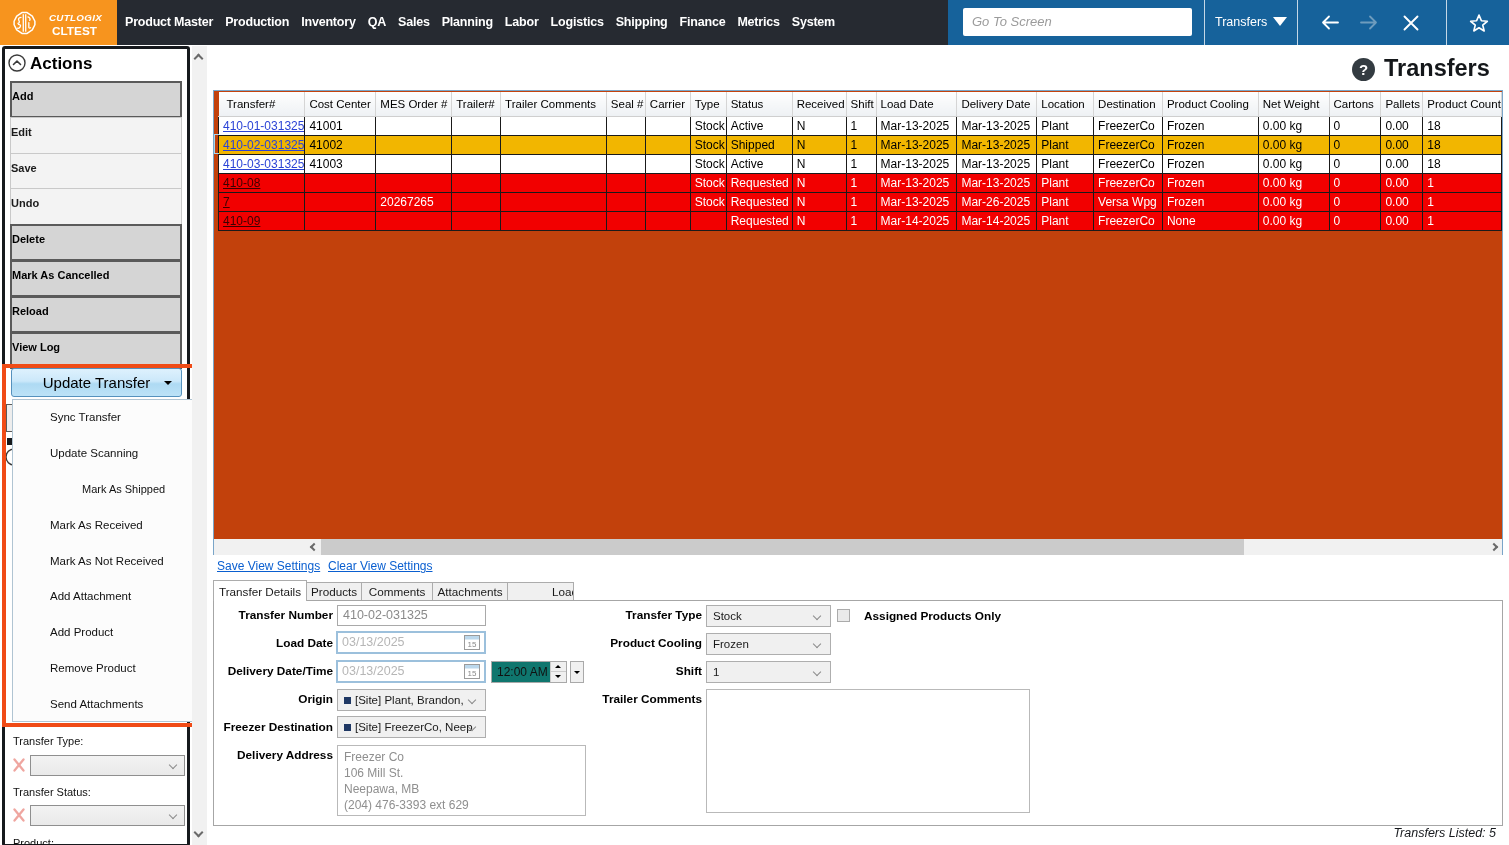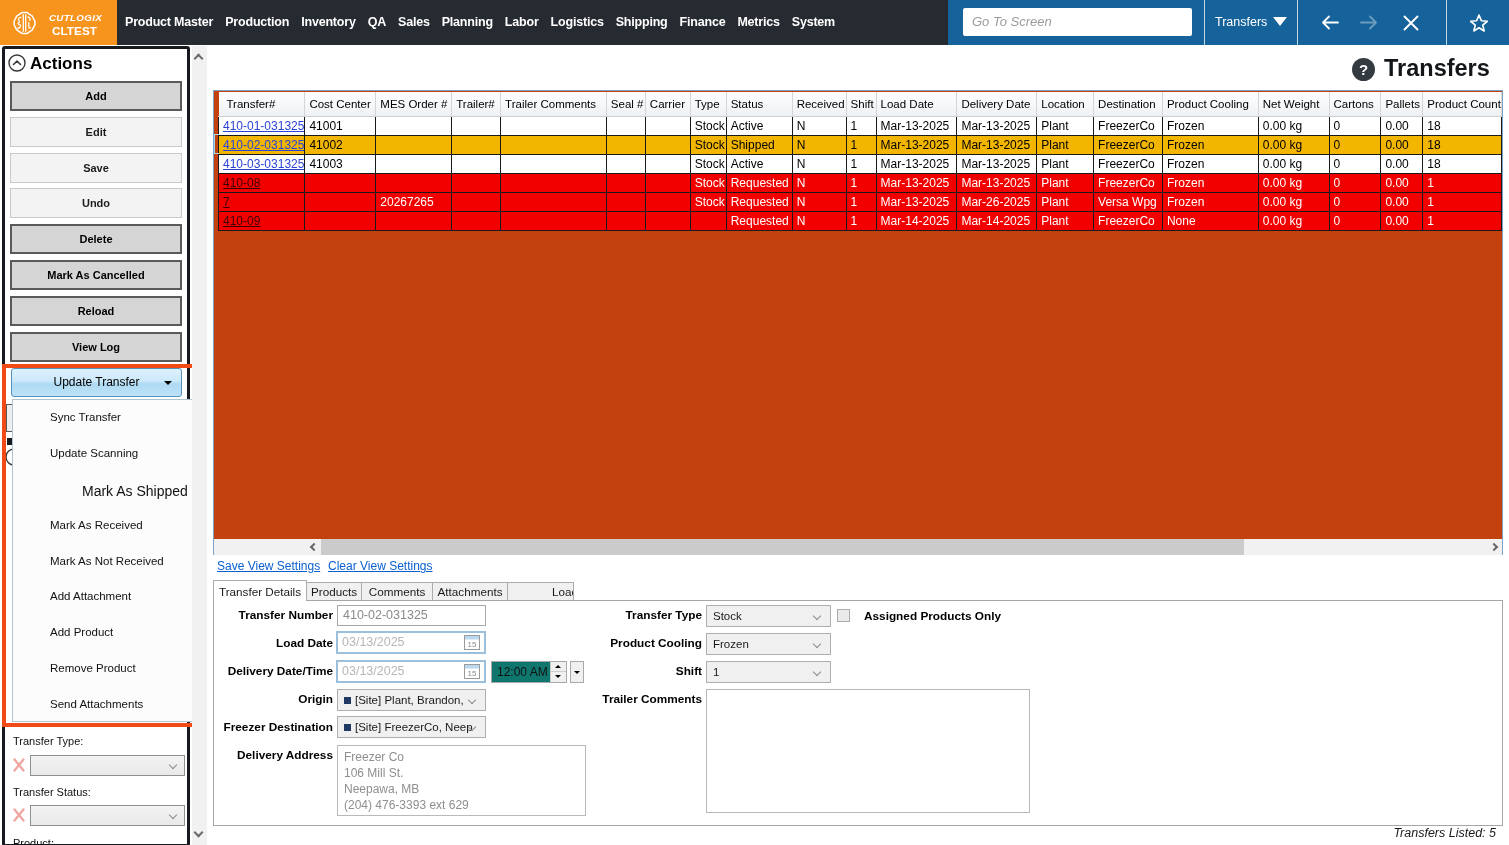--- a/index.html
+++ b/index.html
@@ -16,21 +16,21 @@
 #navmenu span { margin-right:12px; }
 #bluebar { position:absolute; left:948px; top:0; width:561px; height:45px; background:#16629b; }
 #gts { position:absolute; left:963px; top:8px; width:229px; height:28px; background:#fff;
   border-radius:2px; color:#9b9b9b; font-style:italic; font-size:13px; line-height:28px;
   padding-left:9px; }
 .vsep { position:absolute; top:0; width:1px; height:45px; background:rgba(255,255,255,0.75); }
 
 
 #sidebar { position:absolute; left:2px; top:46px; width:188px; height:801px; background:#fff;
   border:3px solid #16191d; border-radius:3px; }
-.sbtn { position:absolute; left:10px; width:172px; height:30px; text-align:center;
+.sbtn { position:absolute; left:10px; width:172px; height:37px; text-align:left;
   font-weight:bold; font-size:11px; line-height:27px; color:#000; }
 .sbtn.en { background:#d5d5d5; border:2px solid #5a5a5a; }
 .sbtn.dis { background:#f3f3f3; border:1px solid #c9c9c9; line-height:28px; color:#1c1c1c; }
 
 
 #sbscroll { position:absolute; left:192px; top:46px; width:15px; height:799px; background:#f1f1f1; }
 
 
 .chev { display:inline-block; width:7px; height:7px; border-right:2px solid #6a6a6a;
   border-bottom:2px solid #6a6a6a; }
@@ -123,29 +123,29 @@
 
   <div class="abs" style="left:6px;top:404px;width:6px;height:28px;background:#ededed;border:1px solid #5a5a5a;border-right:none;"></div>
   <div class="abs" style="left:7px;top:438px;width:5px;height:7px;background:#16191d;"></div>
   <svg class="abs" style="left:5px;top:448px" width="18" height="18" viewBox="0 0 18 18">
     <circle cx="9" cy="9" r="8" fill="none" stroke="#3a3a3a" stroke-width="1.4"></circle>
   </svg>
 
   <div class="abs" style="left:11px;top:368px;width:171px;height:29px;border-radius:3px;
     background:linear-gradient(#def1fd 0%,#cbe8fa 45%,#aedaf3 55%,#bce2f7 100%);
     border:1px solid #5591bd;">
-    <div style="text-align:center;font-size:12px;color:#000;line-height:27px;">Update Transfer</div>
+    <div style="text-align:center;font-size:15px;color:#000;line-height:27px;">Update Transfer</div>
     <div style="position:absolute;right:9px;top:12px;width:0;height:0;border-left:4.5px solid transparent;border-right:4.5px solid transparent;border-top:4.5px solid #000;"></div>
   </div>
 
   <div class="abs" style="left:12px;top:399px;width:186px;height:323px;background:#fcfcfc;
     border:1px solid #b0c4d2;">
     <div style="position:absolute;left:37px;top:11px;font-size:11.5px;color:#111;">Sync Transfer</div>
     <div style="position:absolute;left:37px;top:47px;font-size:11.5px;color:#111;">Update Scanning</div>
-    <div style="position:absolute;left:37px;top:83px;font-size:14px;color:#111;padding-left:32px;">Mark As Shipped</div>
+    <div style="position:absolute;left:37px;top:83px;font-size:11px;color:#111;padding-left:32px;">Mark As Shipped</div>
     <div style="position:absolute;left:37px;top:119px;font-size:11.5px;color:#111;">Mark As Received</div>
     <div style="position:absolute;left:37px;top:155px;font-size:11.5px;color:#111;">Mark As Not Received</div>
     <div style="position:absolute;left:37px;top:190px;font-size:11.5px;color:#111;">Add Attachment</div>
     <div style="position:absolute;left:37px;top:226px;font-size:11.5px;color:#111;">Add Product</div>
     <div style="position:absolute;left:37px;top:262px;font-size:11.5px;color:#111;">Remove Product</div>
     <div style="position:absolute;left:37px;top:298px;font-size:11.5px;color:#111;">Send Attachments</div>
   </div>
 
   <div class="abs" style="left:2px;top:364px;width:205px;height:363px;border:4.5px solid #f04b16;"></div>
 

